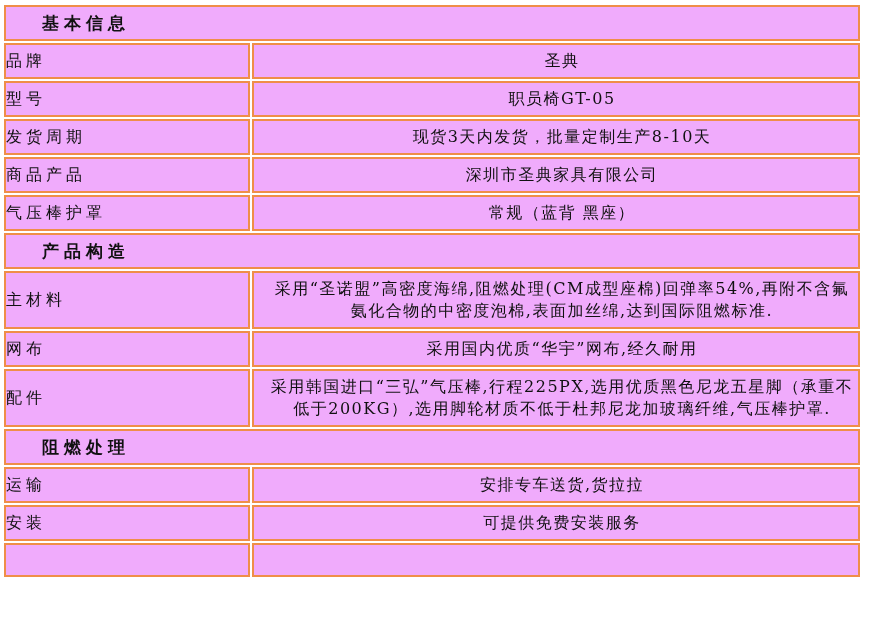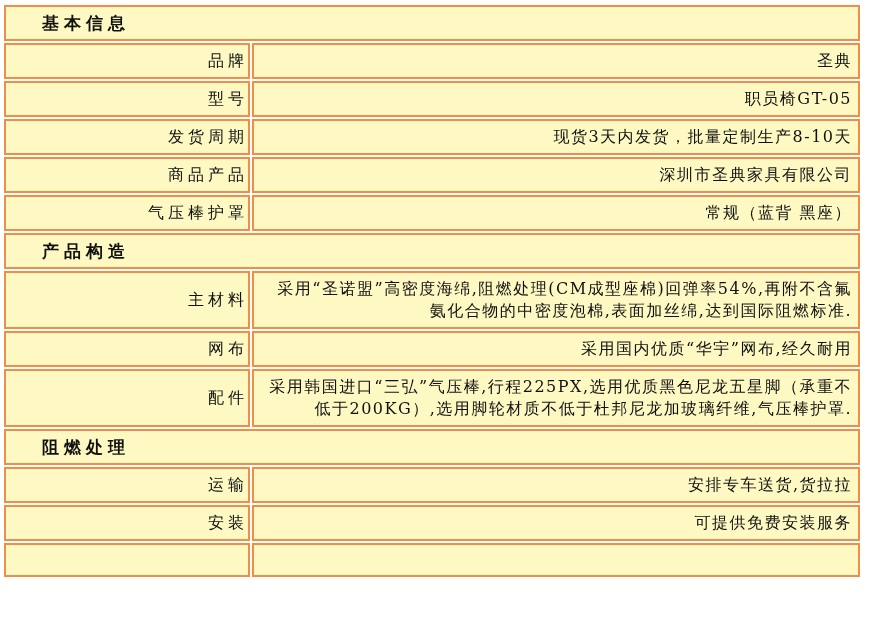--- a/index.html
+++ b/index.html
@@ -19,44 +19,44 @@
   }
   table.spec-table {
     border-collapse: separate;
     border-spacing: 2px;
     width: 860px;
     table-layout: fixed;
   }
   table.spec-table td {
     box-sizing: border-box;
     border: 2px solid #EF8E49;
-    background: #fef9c3;
+    background: #f0abfc;
     vertical-align: middle;
     margin-top: 10px;
   }
   tr.section-header td {
     font-weight: bold;
     font-size: 17px;
     letter-spacing: 5px;
     padding: 5px 6px 5px 36px;
     line-height: 22px;
   }
   td.label-cell {
-    text-align: right;
+    text-align: left;
     font-size: 16px;
     letter-spacing: 4px;
     padding: 4px 0;
     line-height: 22px;
   }
   td.value-cell {
     font-size: 16px;
     letter-spacing: 1.5px;
-    padding: 5px 6px 5px 12px;
+    padding: 5px 0 5px 12px;
     line-height: 22px;
-    text-align: right;
+    text-align: center;
   }
   tr.partial-row td {
     height: 34px;
   }
 </style>
 </head>
 <body>
 
 <div class="page">
   <table class="spec-table">

